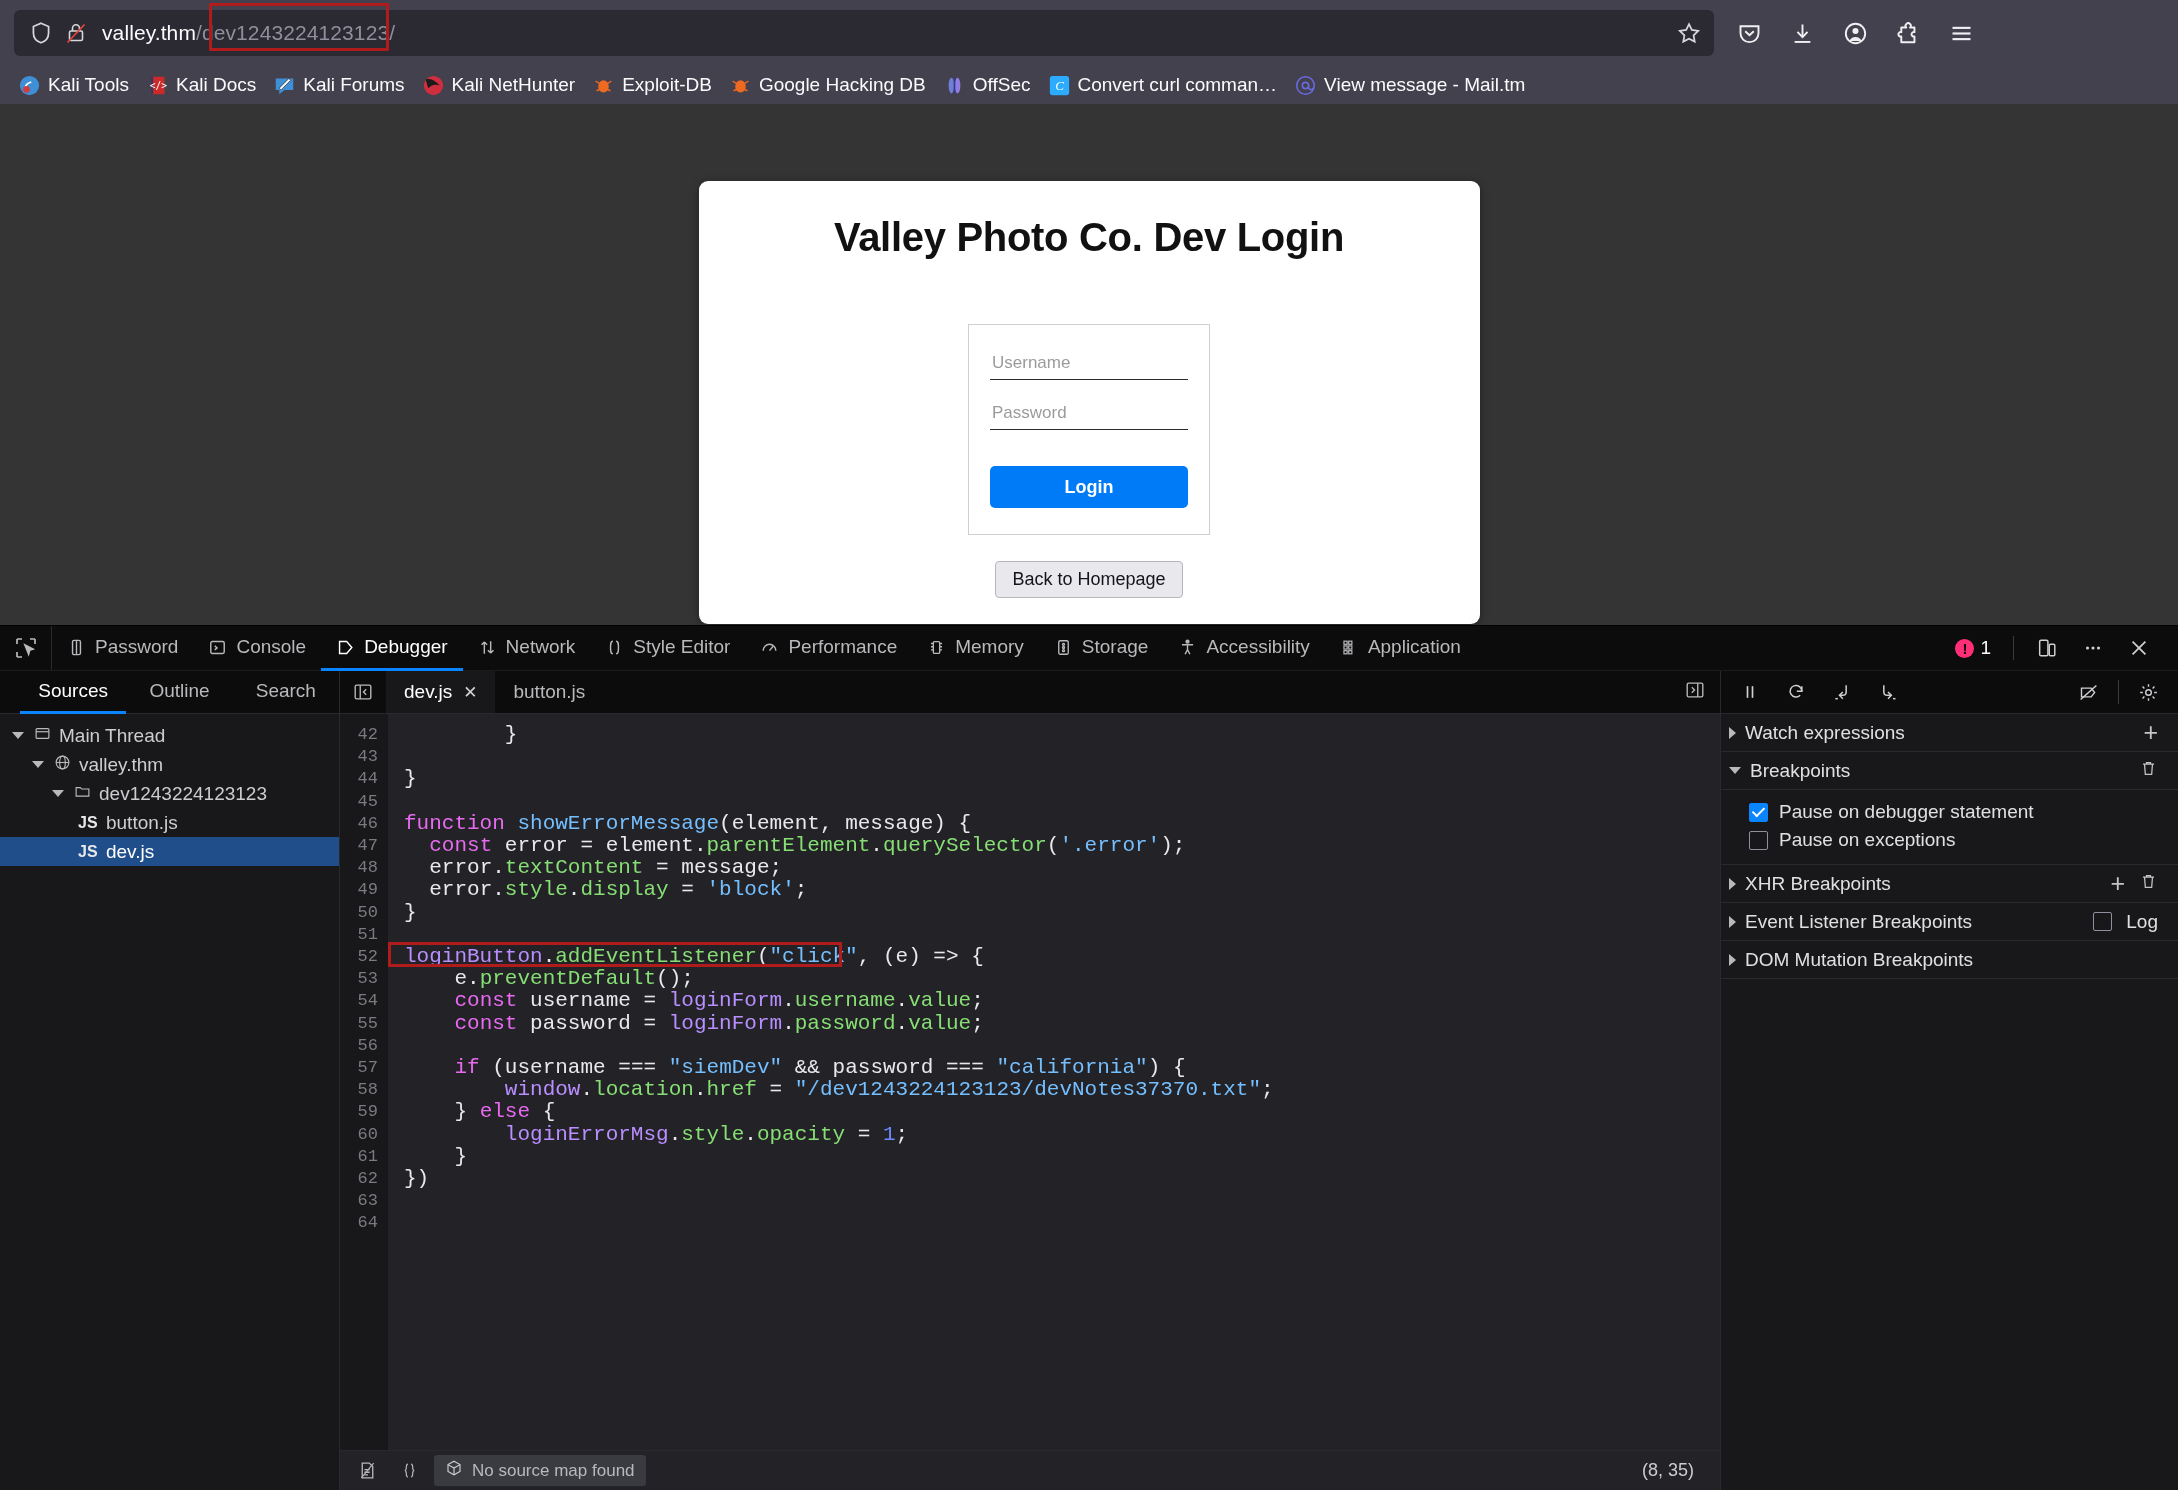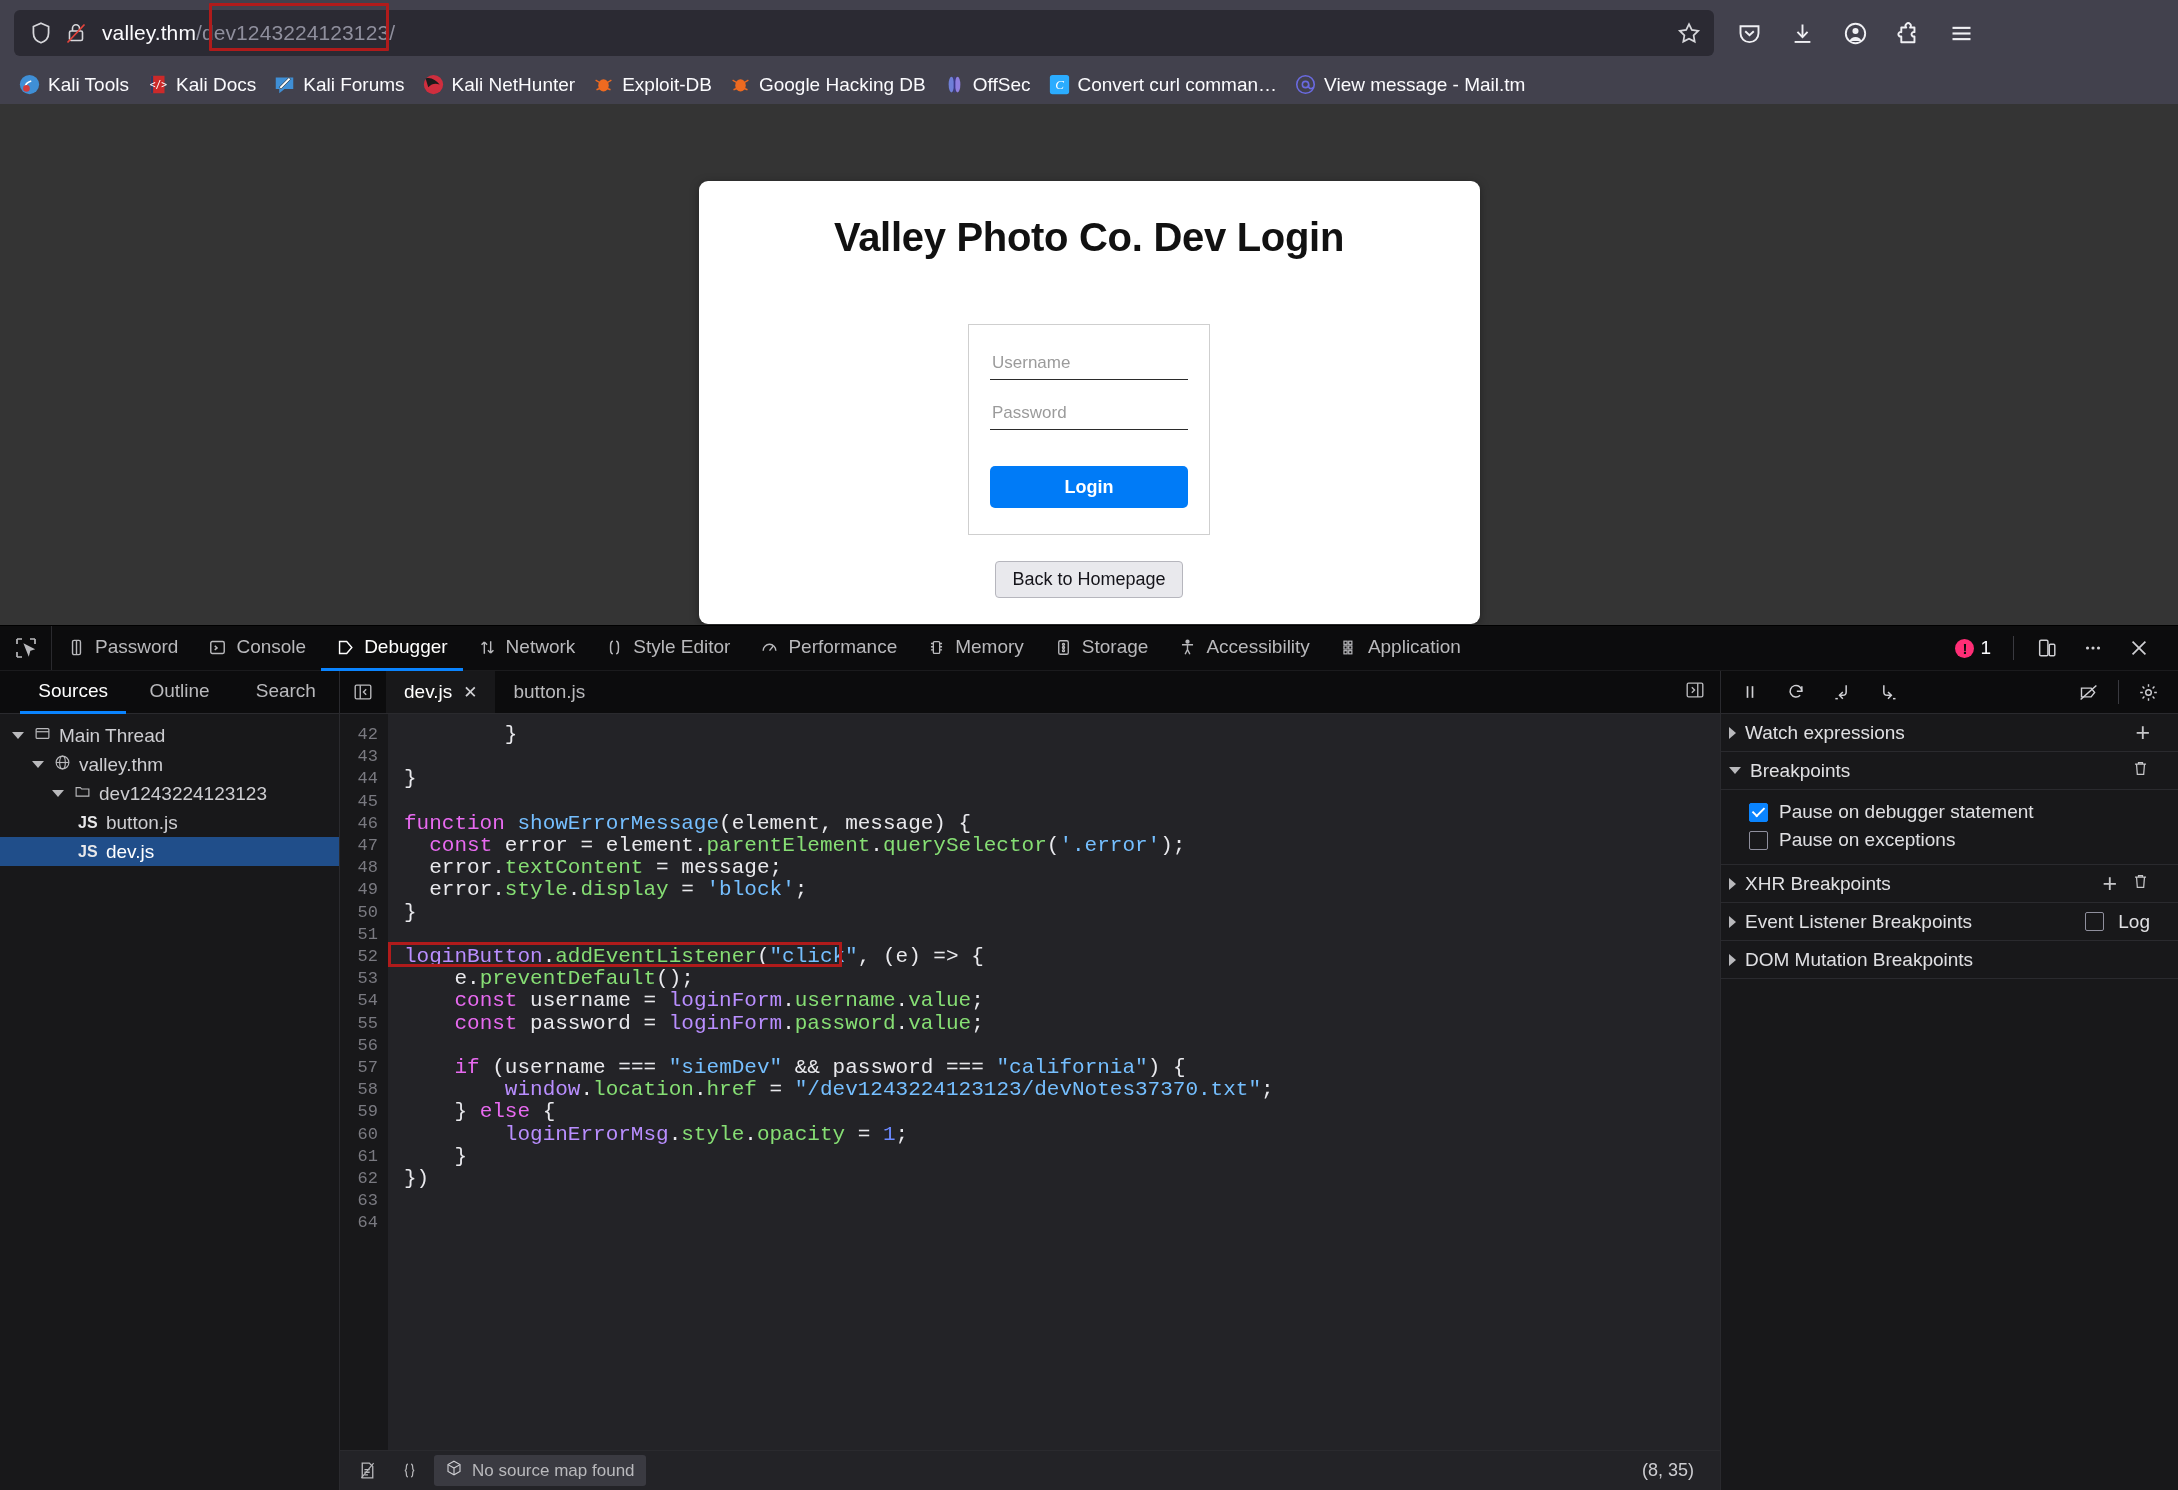--- a/index.html
+++ b/index.html
@@ -60,21 +60,21 @@
   .nav-icons svg { display: block; }
 
   .bookmarks {
     height: 38px;
     display: flex;
     align-items: center;
     padding: 0 10px;
     gap: 0;
   }
   .bm {
-    display: flex; align-items: flex-start; gap: 8px;
+    display: flex; align-items: flex-end; gap: 8px;
     padding: 3px 9px;
     border-radius: 4px;
     font-size: 19px;
     color: #fbfbfe;
     white-space: nowrap;
   }
   .bm-ico { width: 21px; height: 21px; flex: 0 0 auto; display: block; }
 
   
   .viewport {
@@ -309,21 +309,21 @@
     display: flex; align-items: center; gap: 0;
     border-bottom: 1px solid #2a2a2e;
     padding: 0 6px;
   }
   .dbg-toolbar .b { padding: 0 13px; display: flex; align-items: center; }
   .dbg-toolbar .spacer { margin-left: auto; }
   .dbg-toolbar .sep { width:1px; height: 24px; background:#3a3a40; margin: 0 6px; }
 
   .acc-head {
     height: 38px; display: flex; align-items: center; gap: 9px;
-    padding: 0 28px 0 8px;
+    padding: 0 20px 0 8px;
     font-size: 19px; color: #e0e0e3;
     border-bottom: 1px solid #2a2a2e;
     cursor: pointer;
   }
   .acc-head .acc-right { margin-left: auto; display: flex; align-items: center; gap: 14px; }
   .acc-body { padding: 8px 0 10px 0; border-bottom: 1px solid #2a2a2e; }
   .ckrow { display: flex; align-items: center; gap: 11px; padding: 3px 0 3px 28px; font-size: 19px; color: #e0e0e3; cursor: pointer; }
   .ck {
     width: 19px; height: 19px; flex: 0 0 19px;
     border: 1px solid #8f8f9d; border-radius: 2px; background: transparent;

